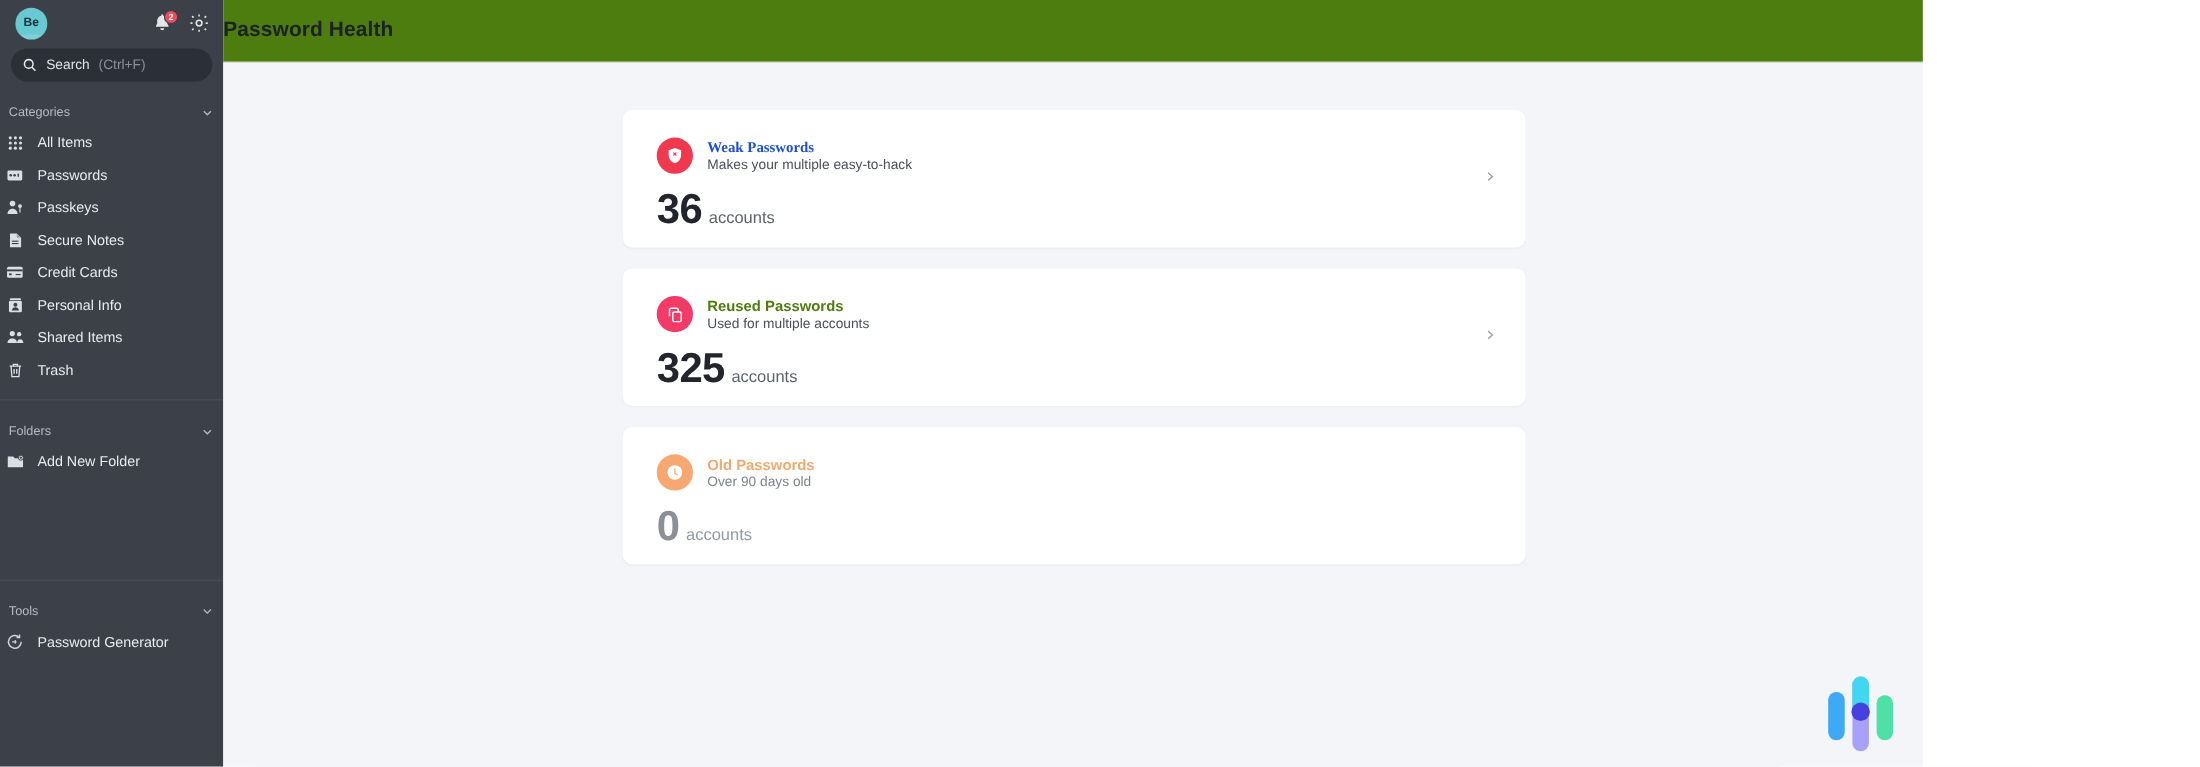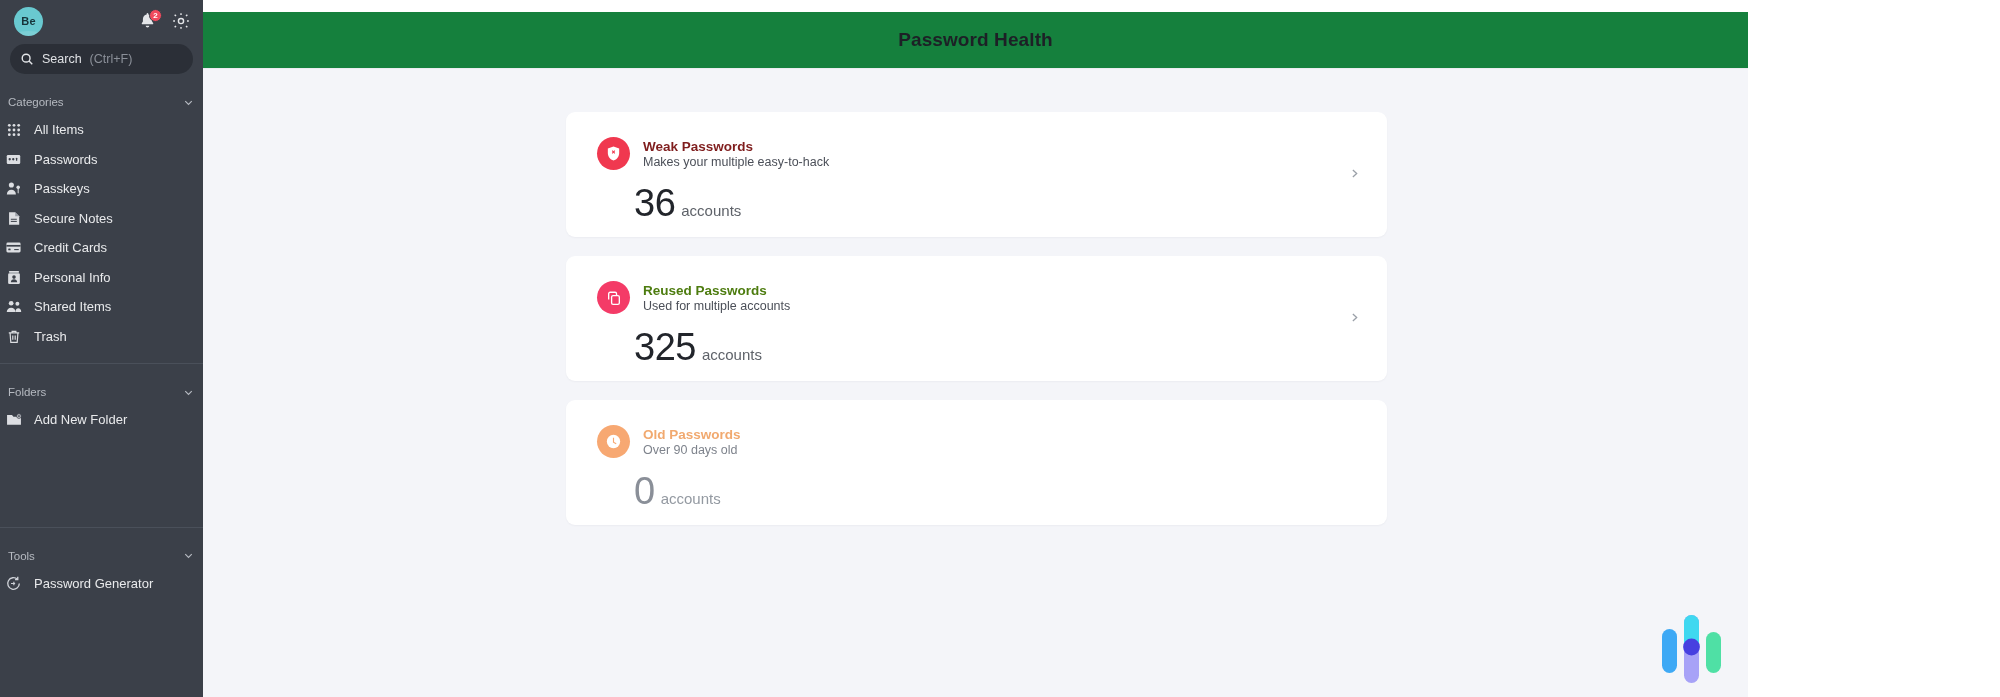--- a/index.html
+++ b/index.html
@@ -89,23 +89,23 @@
   .nav-item .lbl { font-size: 13px; color: #e9eaec; white-space: nowrap; }
   .nav-ico { width: 19px; height: 19px; flex: 0 0 19px; display:flex; align-items:center; justify-content:center;}
 
   .sb-divider { height: 1px; background: #4a505a; margin: 12px 0 0 0; }
   .sb-gap { height: 80px; }
 
   
   .main { flex: 1 1 auto; height: 697px; display: flex; flex-direction: column; position: relative; }
   .topbar {
     height: 57px; flex: 0 0 57px;
-    background: #15803d;
+    background: #4d7c0f;
     border-bottom: 1px solid #ebecf0;
-    display: flex; align-items: center; justify-content: center; margin-top: 12px;
+    display: flex; align-items: center; 
   }
   .page-title { font-size: 19px; font-weight: bold; color: #1d2026; letter-spacing: .1px; }
 
   .content {
     flex: 1 1 auto;
     background: #f4f5f9;
     position: relative;
     overflow: hidden;
   }
   .cards {
@@ -127,28 +127,28 @@
   .badge-ico {
     width: 33px; height: 33px; border-radius: 50%;
     display: flex; align-items: center; justify-content: center;
     flex: 0 0 33px;
   }
   .c-red { background: #f0384f; }
   .c-pink { background: #f43b67; }
   .c-orange { background: #f7a872; }
   .head-txt { display: flex; flex-direction: column; gap: 1px; }
   .c-title { font-size: 13.5px; font-weight: bold; }
-  .t-red { color: #7f1d1d; }
+  .t-red { color: #1d4ed8; font-family: Liberation Serif, serif; }
   .t-pink { color: #4d7c0f; }
   .t-orange { color: #f1a96f; }
   .c-sub { font-size: 12.5px; color: #4b4f58; }
   .c-sub-muted { color: #7e838c; }
 
   .count-row { display: flex; align-items: baseline; margin-top: 14px; gap: 6px; }
-  .count-num { font-size: 38px; font-weight: normal; color: #22252b; letter-spacing: -0.5px; line-height: 1; margin-left: 37px; }
+  .count-num { font-size: 38px; font-weight: bold; color: #22252b; letter-spacing: -0.5px; line-height: 1; }
   .count-num-muted { color: #8a8f98; }
   .count-lbl { font-size: 15px; color: #5e6269; }
   .count-lbl-muted { color: #9399a1; }
 
   .chev-r {
     position: absolute; right: 26px; top: 50%;
     transform: translateY(-50%);
     color: #9aa0a8;
   }
 

